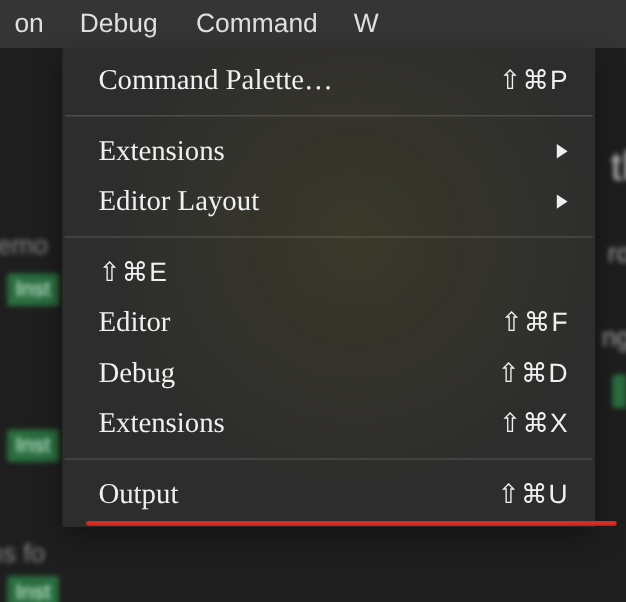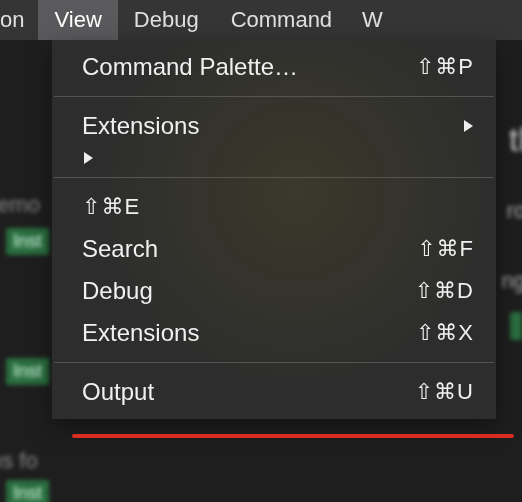--- a/index.html
+++ b/index.html
@@ -47,21 +47,21 @@
     color: #e0e0e0;
     font-size: 22px;
   }
   .menu-item {
     padding: 0 16px;
     height: 100%;
     display: flex;
     align-items: center;
     cursor: default;
   }
-  .menu-item.fragment-left { padding-left: 0; padding-right: 14px; }
+  .menu-item.fragment-left { padding-left: 12px; padding-right: 14px; }
   .menu-item.fragment-right { padding-right: 0; padding-left: 14px; }
   .menu-item.active {
     background: #5a5a5c;
     color: #fff;
   }
   .dropdown {
     position: absolute;
     left: 52px;
     top: 40px;
     width: 444px;
@@ -82,21 +82,21 @@
   .dd-row {
     display: flex;
     align-items: center;
     justify-content: space-between;
     padding: 4px 22px 4px 30px;
     color: #f0f0f0;
     font-size: 24px;
     line-height: 34px;
     position: relative;
   }
-  .dd-row .label { flex: 1; }
+  .dd-row .label { flex: 1; font-family: Liberation Serif, serif; }
   .dd-row .shortcut {
     color: #f0f0f0;
     font-size: 22px;
     letter-spacing: 1px;
     font-family: -apple-system, "Helvetica Neue", Arial, sans-serif;
   }
   .dd-row .chev {
     font-size: 18px;
     color: #eee;
   }
@@ -129,23 +129,20 @@
   <div class="bg-pill" style="right:0; top:312px;"></div>
   <div class="bg-text" style="right:-4px; top:120px; color:#ccc; font-size:34px;">tl</div>
   <div class="bg-text" style="right:-4px; top:198px; color:#aaa;">ro</div>
   <div class="bg-text" style="right:-4px; top:268px; color:#aaa;">ng</div>
 </div>
 
 <div class="menubar">
   <div class="menu-item fragment-left">
     <span>on</span>
   </div>
-  <div class="menu-item active">
-    <span>View</span>
-  </div>
   <div class="menu-item">
     <span>Debug</span>
   </div>
   <div class="menu-item">
     <span>Command</span>
   </div>
   <div class="menu-item fragment-right">
     <span>W</span>
   </div>
 </div>
@@ -160,33 +157,34 @@
 
   <div class="dd-row">
     <span class="label">Extensions</span>
     <span class="chev">
       <svg width="12" height="14" viewBox="0 0 12 14">
           <polygon points="2,1 11,7 2,13" fill="#eee"></polygon>
         </svg>
     </span>
   </div>
   <div class="dd-row">
+    <span class="label">Editor Layout</span>
     <span class="chev">
       <svg width="12" height="14" viewBox="0 0 12 14">
           <polygon points="2,1 11,7 2,13" fill="#eee"></polygon>
         </svg>
     </span>
   </div>
   <div class="dd-sep"></div>
 
   <div class="dd-row">
     <span class="shortcut">⇧⌘E</span>
   </div>
   <div class="dd-row">
-    <span class="label">Search</span>
+    <span class="label">Editor</span>
     <span class="shortcut">⇧⌘F</span>
   </div>
   <div class="dd-row">
     <span class="label">Debug</span>
     <span class="shortcut">⇧⌘D</span>
   </div>
   <div class="dd-row">
     <span class="label">Extensions</span>
     <span class="shortcut">⇧⌘X</span>
   </div>

